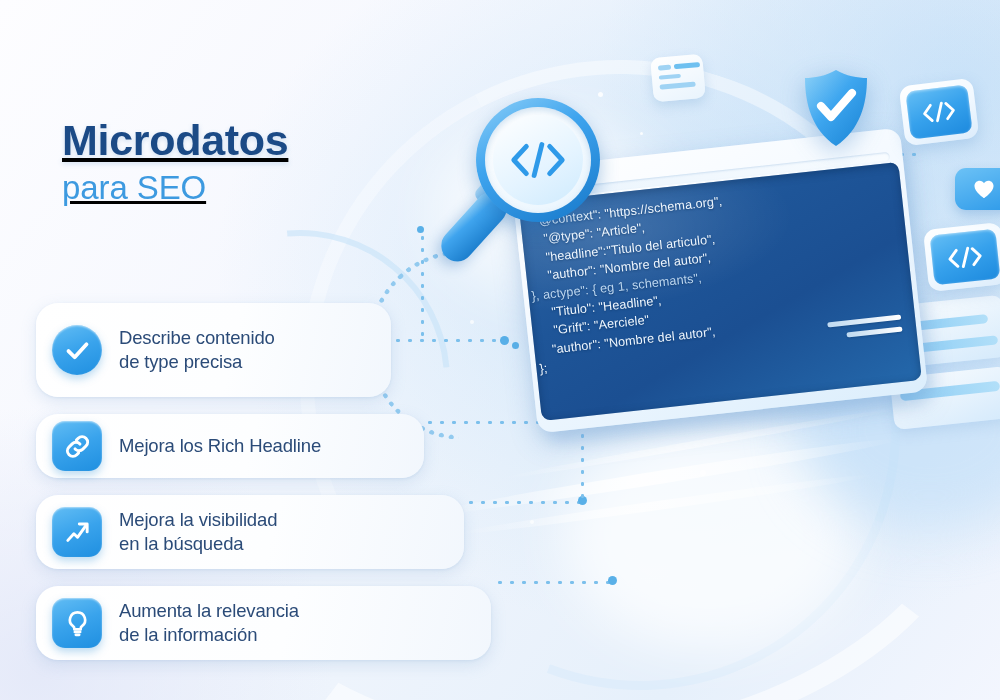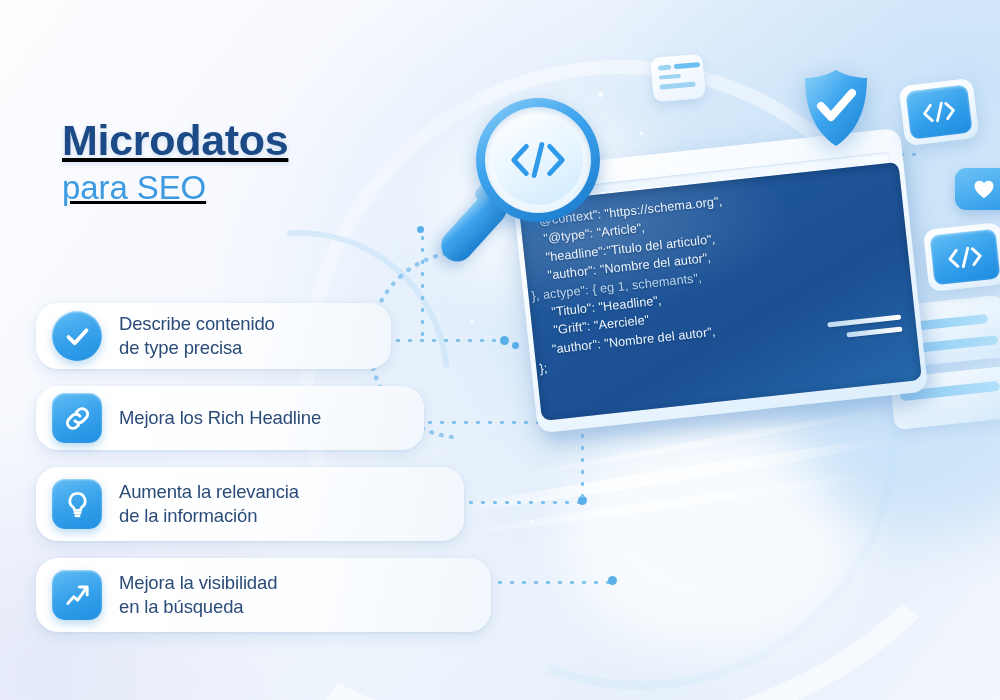--- a/index.html
+++ b/index.html
@@ -49,21 +49,21 @@
   .headline .l3 { font-size:33px; font-weight:400; color:#3d9ae0; line-height:1.35; letter-spacing:-0.1px; margin-top:3px; }
 
   
   .cards { position:absolute; left:36px; top:303px; }
   .card {
     position:relative; display:flex; align-items:center; gap:17px;
     background:linear-gradient(103deg,#ffffff 0%,#fdfeff 55%,#f2f7fd 100%);
     border-radius:22px; padding:12px 20px 12px 16px; margin-bottom:17px;
     box-shadow:0 5px 16px rgba(120,160,205,.20), 0 1px 3px rgba(120,160,205,.16);
   }
-  .card:nth-child(1){ width:355px; height:66px; }
+  .card:nth-child(1){ width:355px; height:94px; }
   .card:nth-child(2){ width:388px; height:64px; }
   .card:nth-child(3){ width:428px; height:74px; }
   .card:nth-child(4){ width:455px; height:74px; }
 
   .ci { width:50px; height:50px; flex:0 0 50px; position:relative;
         display:flex; align-items:center; justify-content:center;
         background:linear-gradient(160deg,#62bdf4 0%,#39a3ec 48%,#1f8fe0 100%);
         box-shadow:0 4px 9px rgba(60,150,215,.34), inset 0 1px 2px rgba(255,255,255,.55);}
   .ci.round { border-radius:50%; }
   .ci.sq { border-radius:13px; }
@@ -232,42 +232,42 @@
           <path d="M14 10a4.5 4.5 0 0 0-6.4-.2L5 12.4a4.5 4.5 0 0 0 6.4 6.4l1.5-1.5"></path>
         </svg>
     </div>
     <div class="ctext">
       <span class="ln">Mejora los Rich Headline</span>
     </div>
   </div>
 
   <div class="card">
     <div class="ci sq">
+      <svg viewBox="0 0 24 24" fill="none" stroke="#ffffff" stroke-width="2.4" stroke-linecap="round" stroke-linejoin="round">
+          <path d="M4 18.5 L9 13 L12 16 L19.5 5.5"></path>
+          <path d="M13.5 5 L20 5 L20 11.5"></path>
+        </svg>
+    </div>
+    <div class="ctext">
+      <span class="ln">Mejora la visibilidad</span>
+      <span class="ln">en la búsqueda</span>
+    </div>
+  </div>
+
+  <div class="card">
+    <div class="ci sq">
       <svg viewBox="0 0 24 24" fill="none" stroke="#ffffff" stroke-width="2.2" stroke-linecap="round" stroke-linejoin="round">
           <path d="M12 2.8a6.3 6.3 0 0 0-3.7 11.4c.7.5 1.1 1.3 1.1 2.1v.6h5.2v-.6c0-.8.4-1.6 1.1-2.1A6.3 6.3 0 0 0 12 2.8z"></path>
           <path d="M9.8 19h4.4"></path>
           <path d="M10.6 21.4h2.8"></path>
         </svg>
     </div>
     <div class="ctext">
       <span class="ln">Aumenta la relevancia</span>
       <span class="ln">de la información</span>
-    </div>
-  </div>
-
-  <div class="card">
-    <div class="ci sq">
-      <svg viewBox="0 0 24 24" fill="none" stroke="#ffffff" stroke-width="2.4" stroke-linecap="round" stroke-linejoin="round">
-          <path d="M4 18.5 L9 13 L12 16 L19.5 5.5"></path>
-          <path d="M13.5 5 L20 5 L20 11.5"></path>
-        </svg>
-    </div>
-    <div class="ctext">
-      <span class="ln">Mejora la visibilidad</span>
-      <span class="ln">en la búsqueda</span>
     </div>
   </div>
 
 </div>
 
 <div class="panel">
   <div class="shadowcard"></div>
   <div class="frame">
     <div class="bar">
       <i></i>

